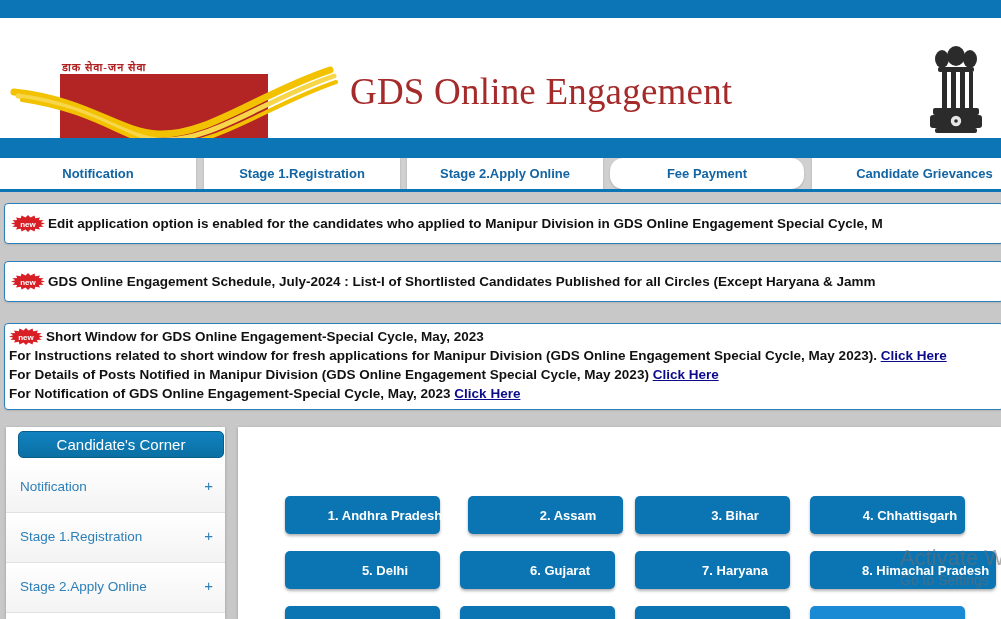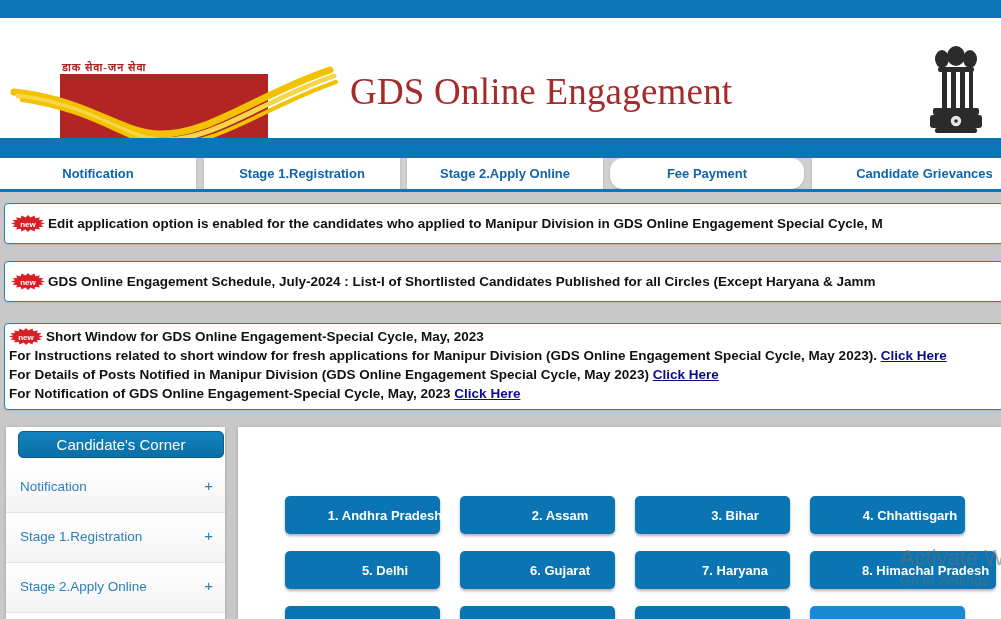--- a/index.html
+++ b/index.html
@@ -321,21 +321,21 @@
           <span class="sidebar-item-plus">+</span>
         </div>
       </div>
   </div>
 
   <div class="content-panel">
     <div id="states-host">
         <div class="state-btn" style="left: 47px; top: 69px; width: 155px;">
           <span>1. Andhra Pradesh</span>
         </div>
-        <div class="state-btn" style="left: 222px; top: 69px; width: 155px; text-align: right;">
+        <div class="state-btn" style="left: 230px; top: 69px; width: 155px; text-align: right;">
           <span>2. Assam</span>
         </div>
         <div class="state-btn" style="left: 397px; top: 69px; width: 155px;">
           <span>3. Bihar</span>
         </div>
         <div class="state-btn" style="left: 572px; top: 69px; width: 155px;">
           <span>4. Chhattisgarh</span>
         </div>
         <div class="state-btn" style="left: 47px; top: 124px; width: 155px;">
           <span>5. Delhi</span>

